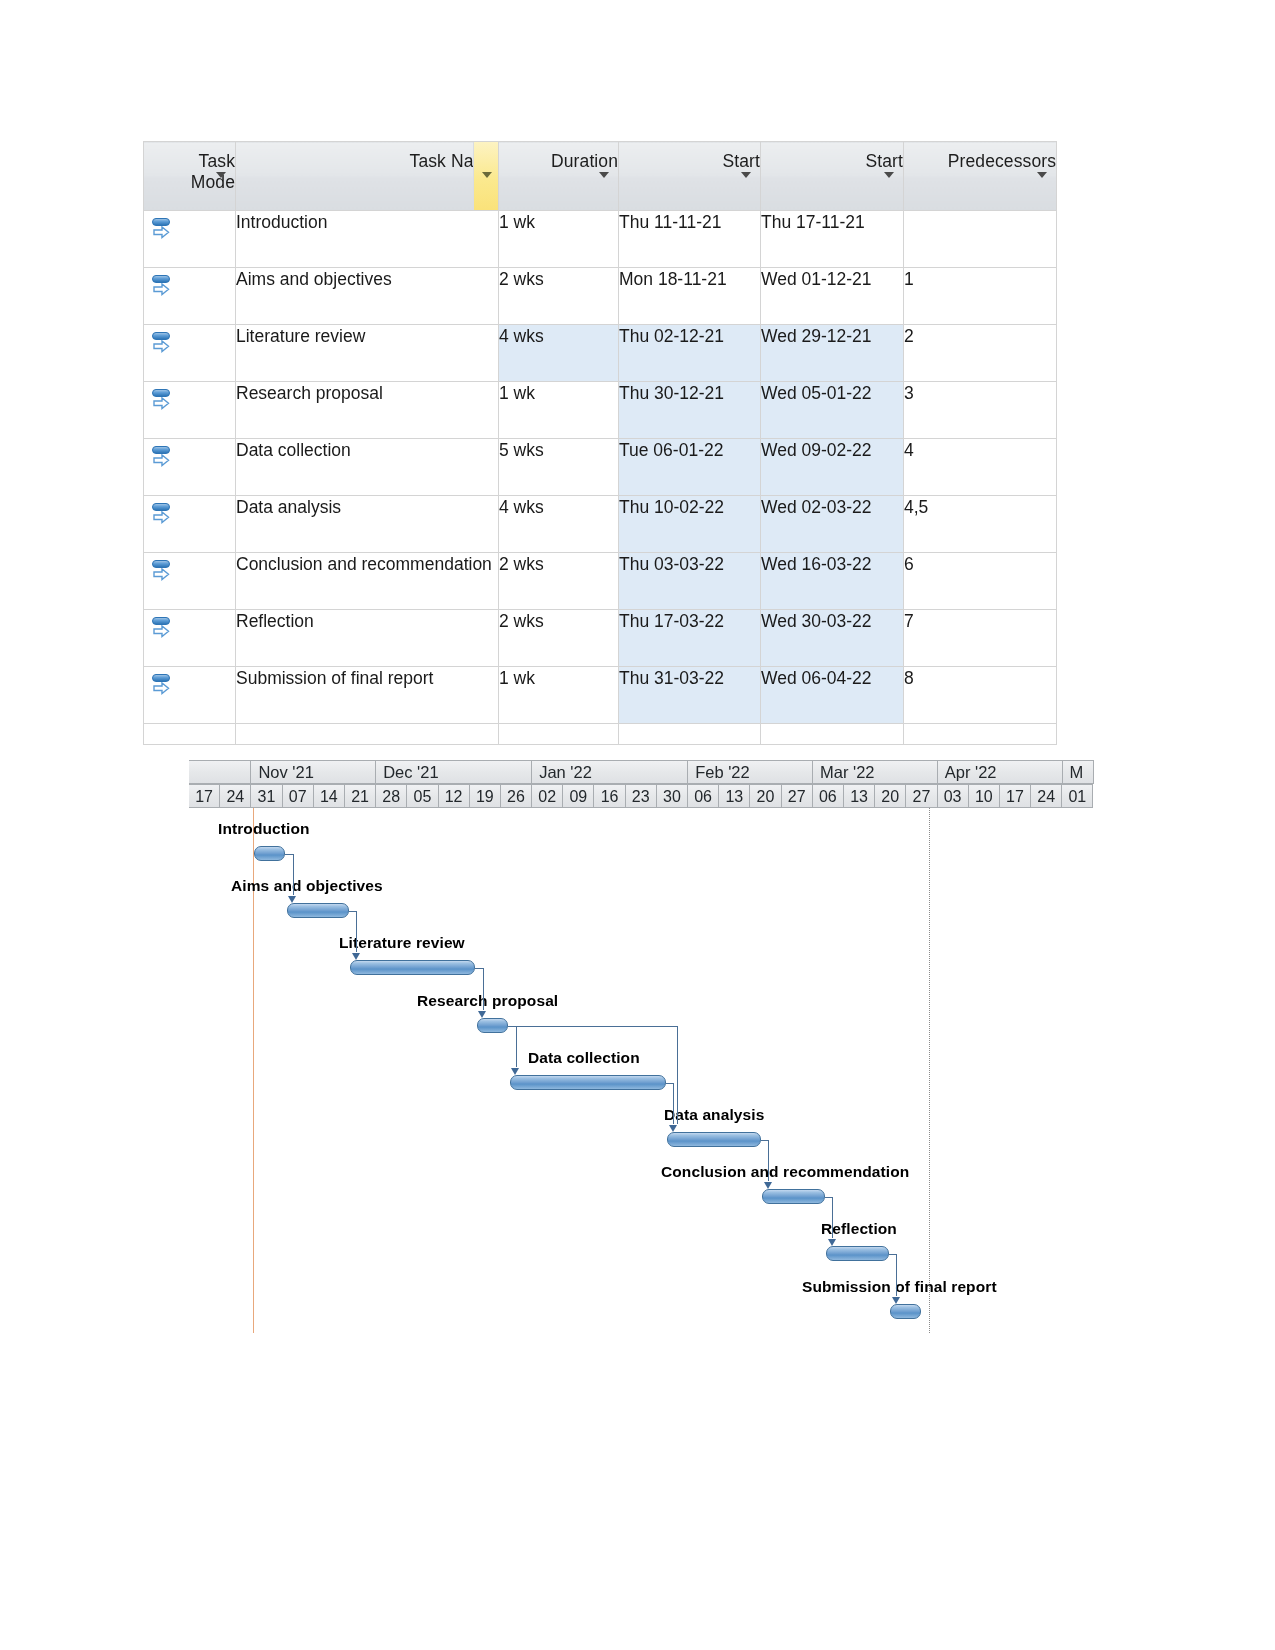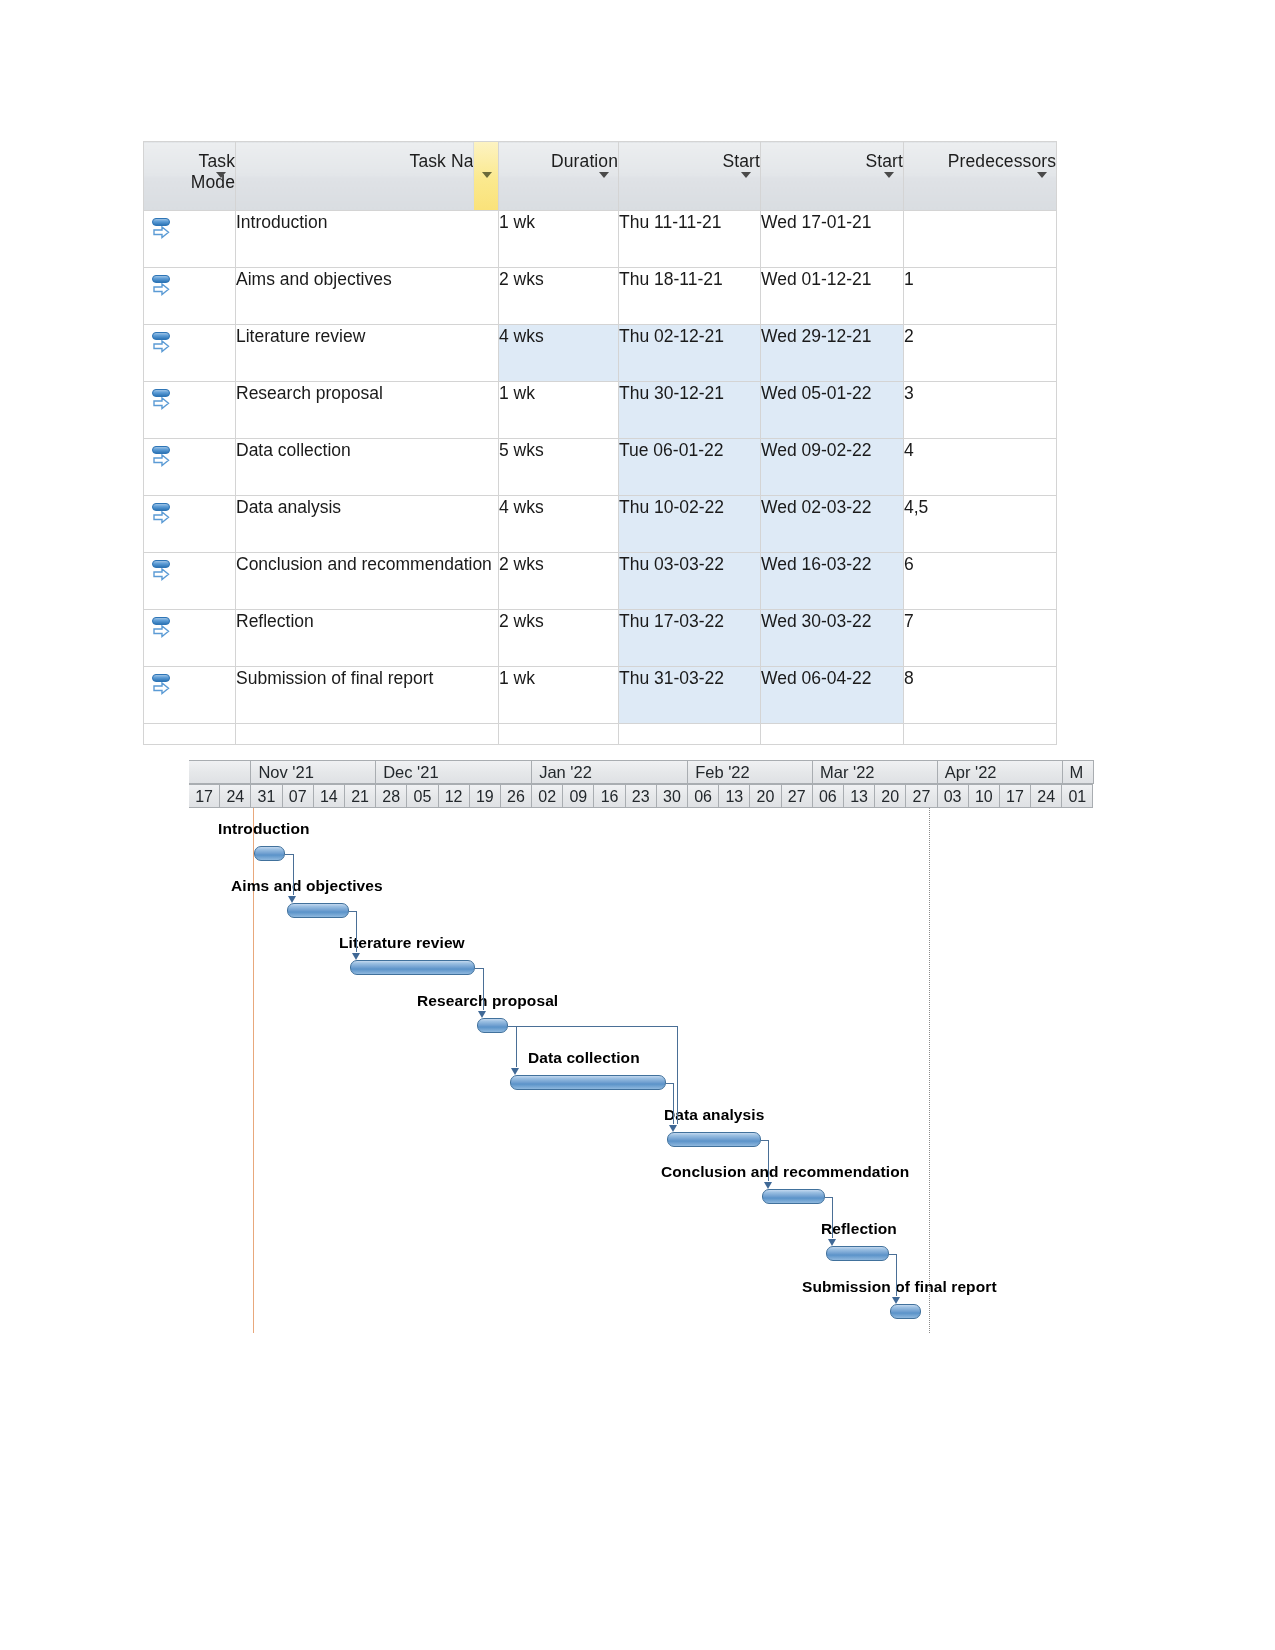--- a/index.html
+++ b/index.html
@@ -233,35 +233,35 @@
             <span class="mode-icon">
   <span class="bar"></span>
   <svg width="17" height="14" viewBox="0 0 17 14">
     <path d="M1 4 H9 V1 L15.5 6.3 L9 11.5 V8.5 H1 Z" fill="none" stroke="#5b9bd5" stroke-width="1.4"></path>
   </svg>
             </span>
           </td>
           <td>Introduction</td>
           <td class="">1 wk</td>
           <td class="">Thu 11-11-21</td>
-          <td class="">Wed 17-01-21</td>
+          <td class="">Thu 17-11-21</td>
           <td></td>
         </tr>
         <tr style="height: 57px;">
           <td class="c-mode">
             <span class="mode-icon">
   <span class="bar"></span>
   <svg width="17" height="14" viewBox="0 0 17 14">
     <path d="M1 4 H9 V1 L15.5 6.3 L9 11.5 V8.5 H1 Z" fill="none" stroke="#5b9bd5" stroke-width="1.4"></path>
   </svg>
             </span>
           </td>
           <td>Aims and objectives</td>
           <td class="">2 wks</td>
-          <td class="">Thu 18-11-21</td>
+          <td class="">Mon 18-11-21</td>
           <td class="">Wed 01-12-21</td>
           <td>1</td>
         </tr>
         <tr style="height: 57px;">
           <td class="c-mode">
             <span class="mode-icon">
   <span class="bar"></span>
   <svg width="17" height="14" viewBox="0 0 17 14">
     <path d="M1 4 H9 V1 L15.5 6.3 L9 11.5 V8.5 H1 Z" fill="none" stroke="#5b9bd5" stroke-width="1.4"></path>
   </svg>

